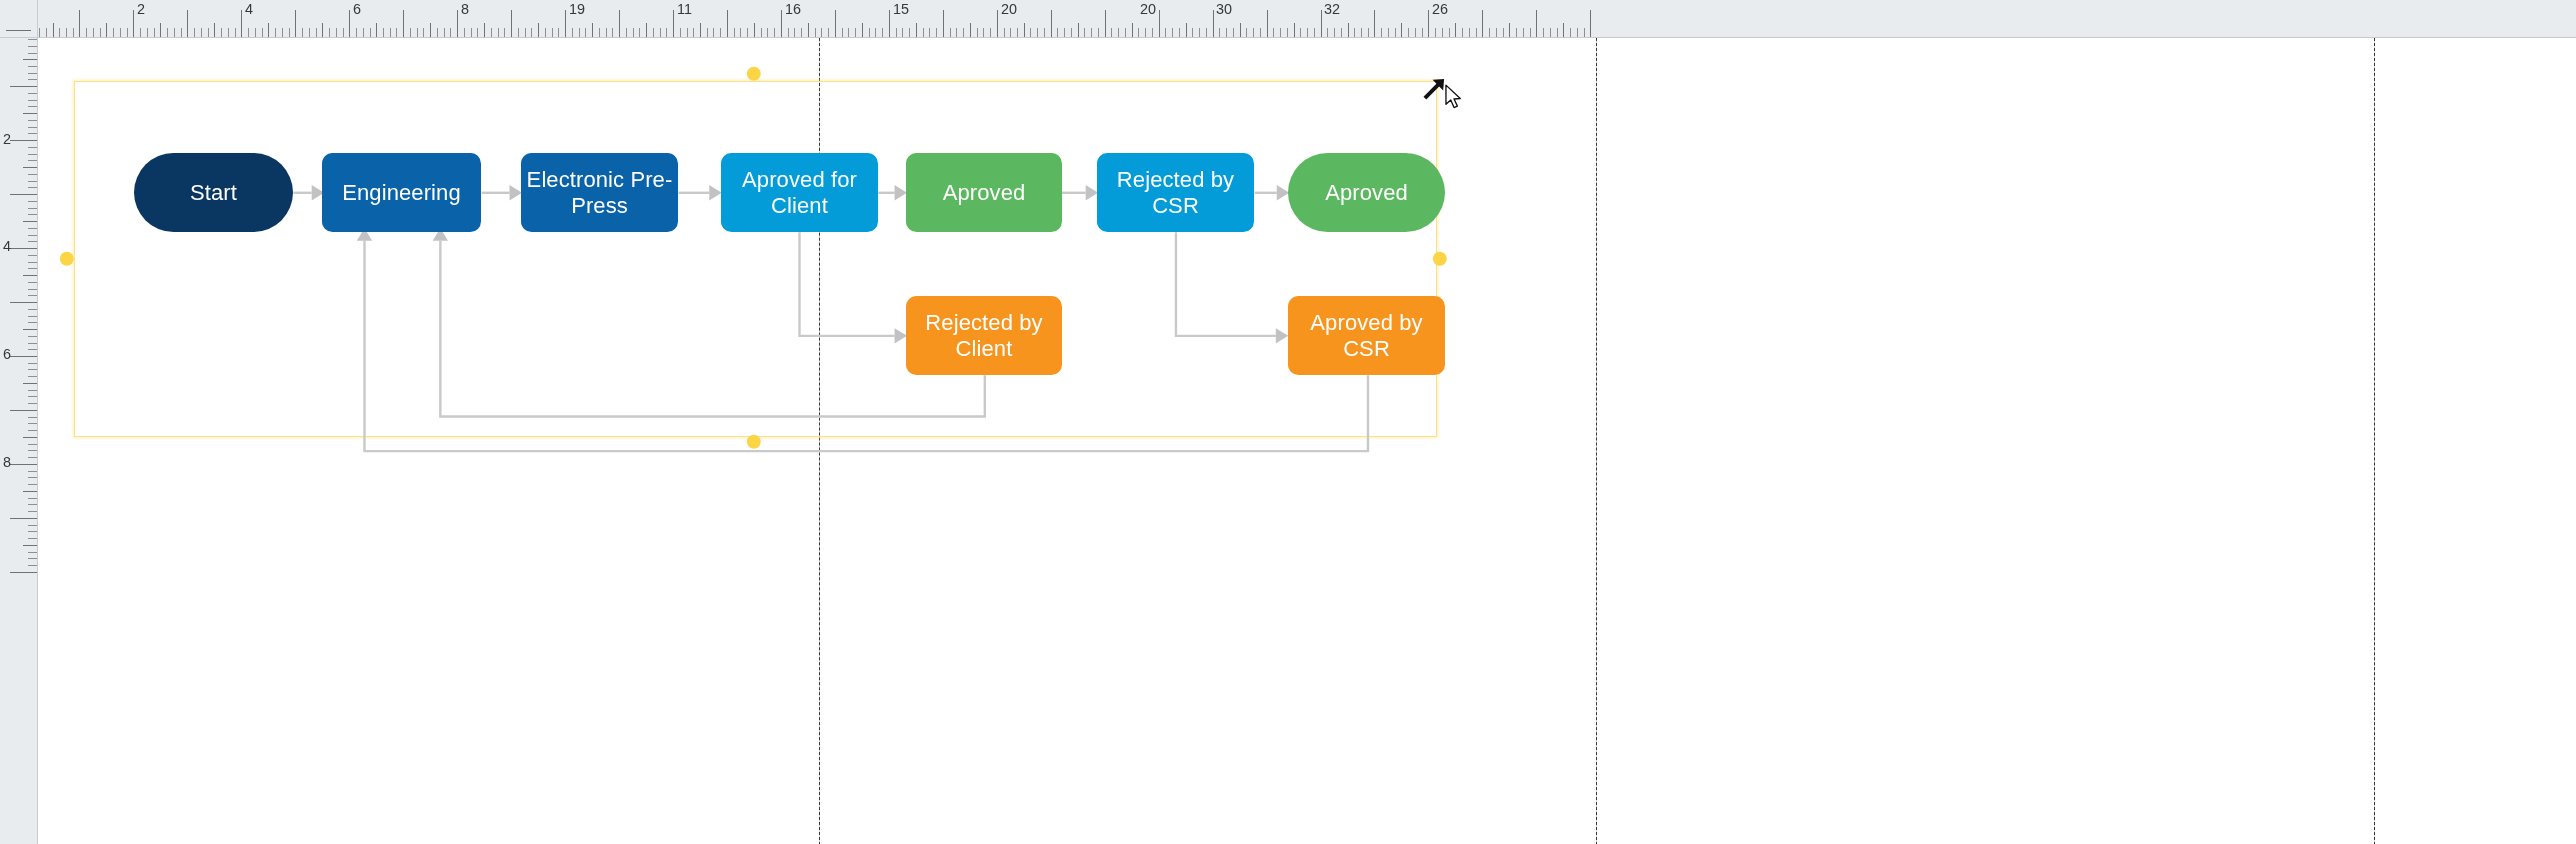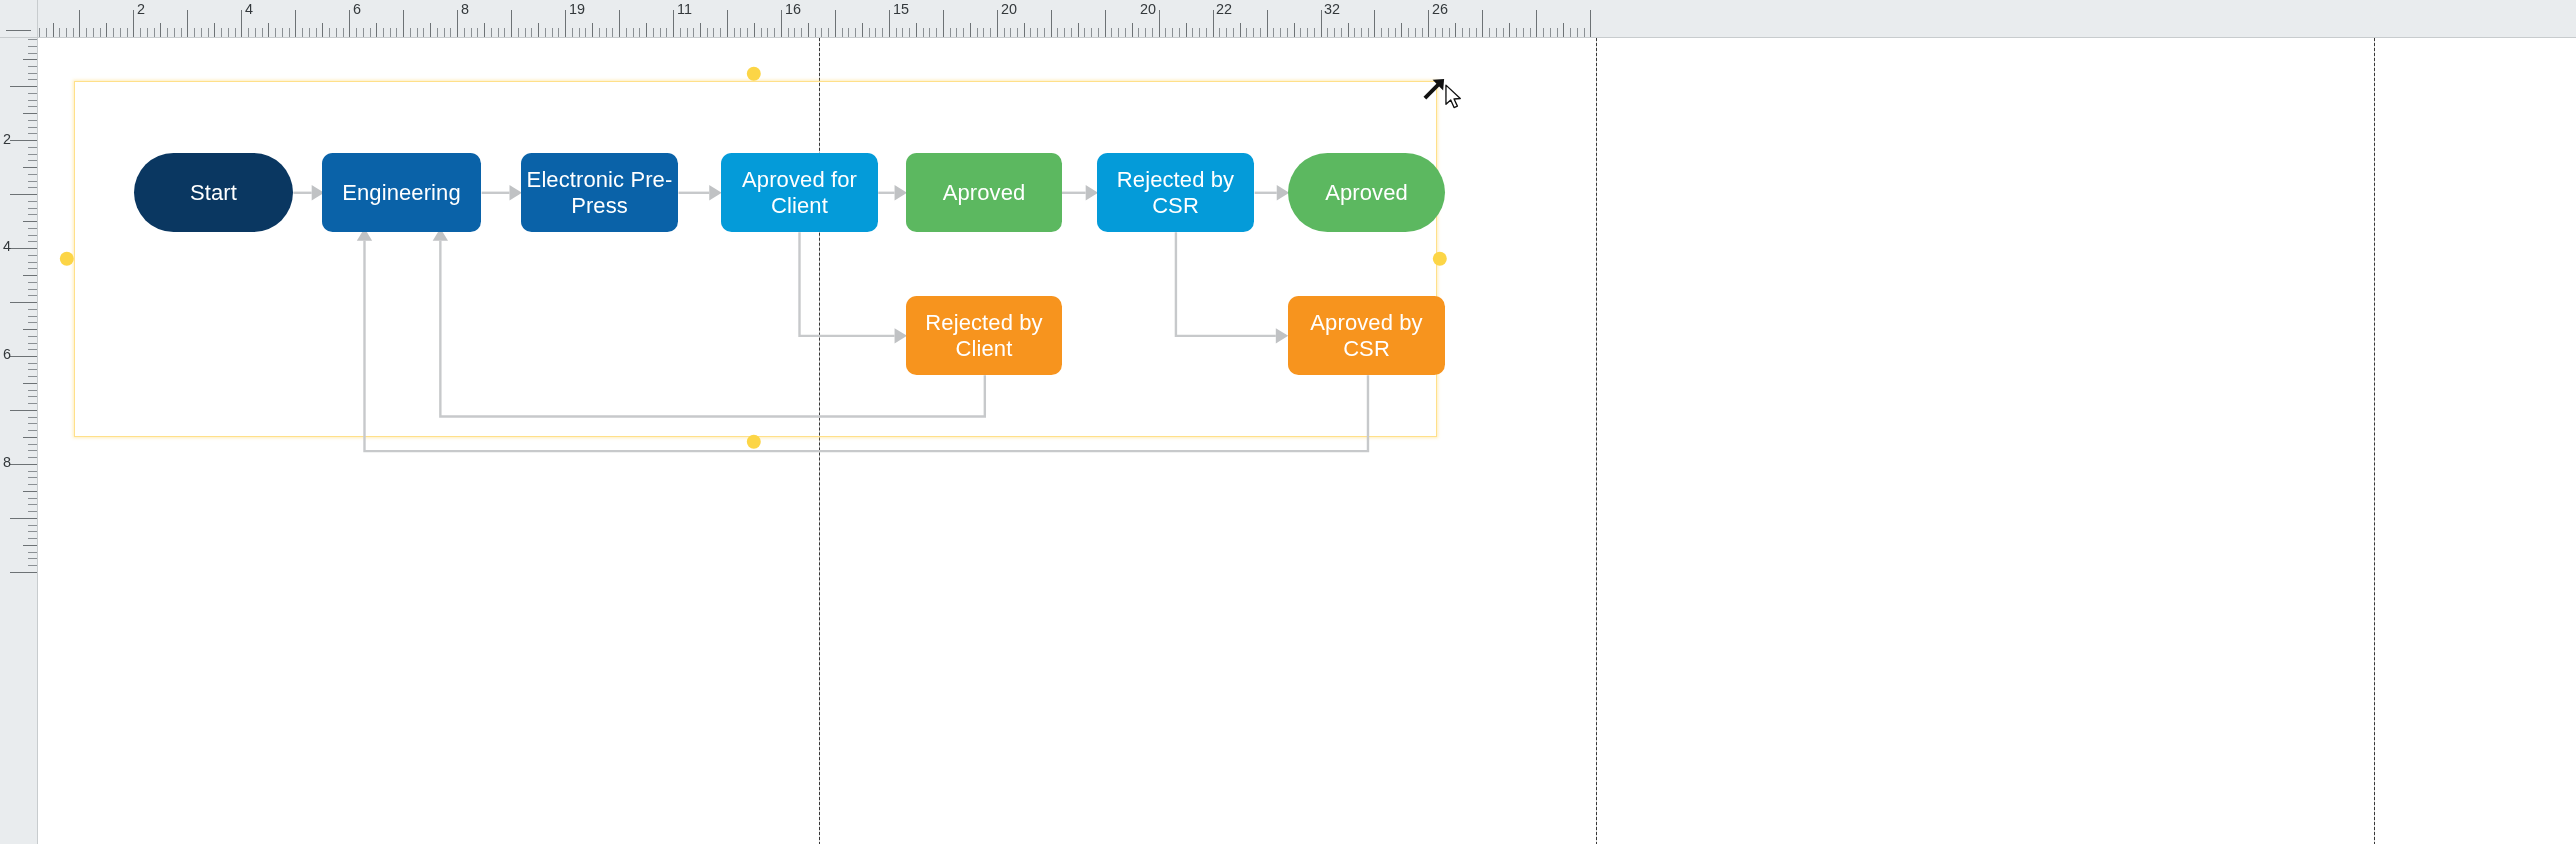--- a/index.html
+++ b/index.html
@@ -410,21 +410,21 @@
       <div class="lbl" style="left: 99px;">2</div>
       <div class="lbl" style="left: 207px;">4</div>
       <div class="lbl" style="left: 315px;">6</div>
       <div class="lbl" style="left: 423px;">8</div>
       <div class="lbl" style="left: 531px;">19</div>
       <div class="lbl" style="left: 639px;">11</div>
       <div class="lbl" style="left: 747px;">16</div>
       <div class="lbl" style="left: 855px;">15</div>
       <div class="lbl" style="left: 963px;">20</div>
       <div class="lbl" style="left: 1071px; margin-left: 31px;">20</div>
-      <div class="lbl" style="left: 1178px;">22</div>
+      <div class="lbl" style="left: 1178px;">30</div>
       <div class="lbl" style="left: 1286px;">32</div>
       <div class="lbl" style="left: 1394px;">26</div>
     </div>
 
   <div class="ruler-v" id="ruler-v">
       <div class="tick-v minor" style="top: 1px;"></div>
       <div class="tick-v minor" style="top: 7.7px;"></div>
       <div class="tick-v minor" style="top: 14.5px;"></div>
       <div class="tick-v mid" style="top: 21px;"></div>
       <div class="tick-v minor" style="top: 28px;"></div>

